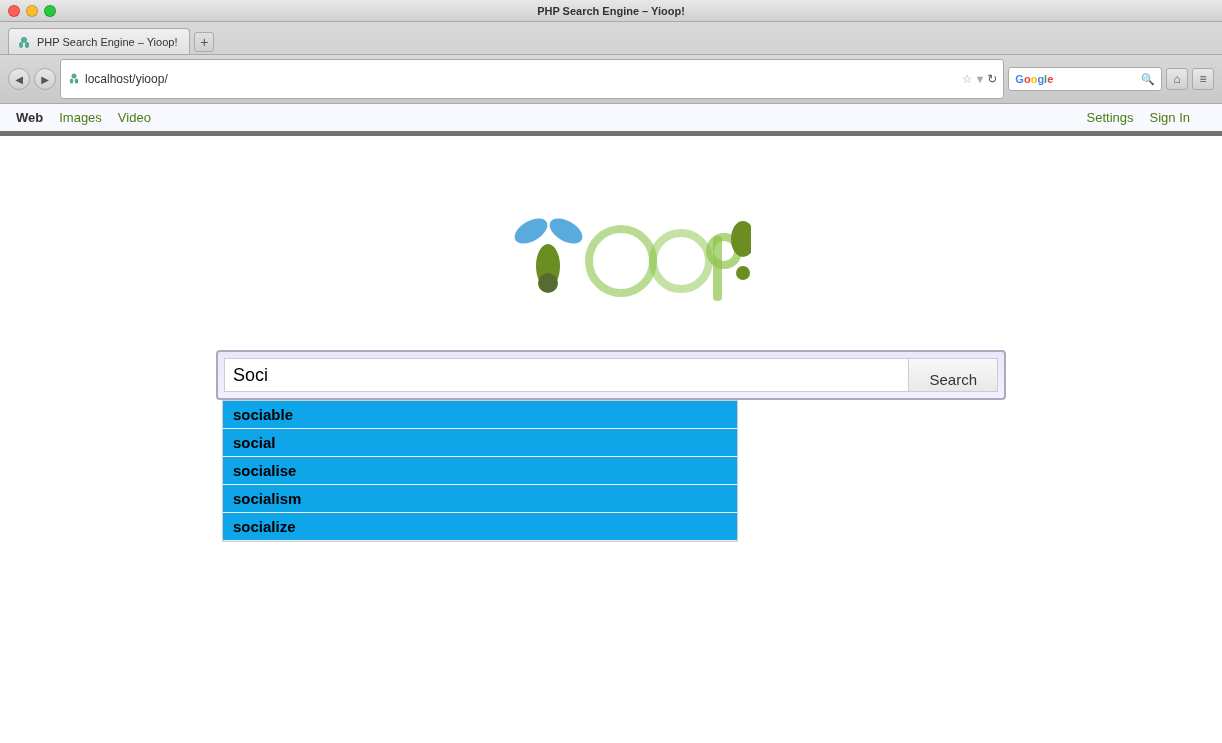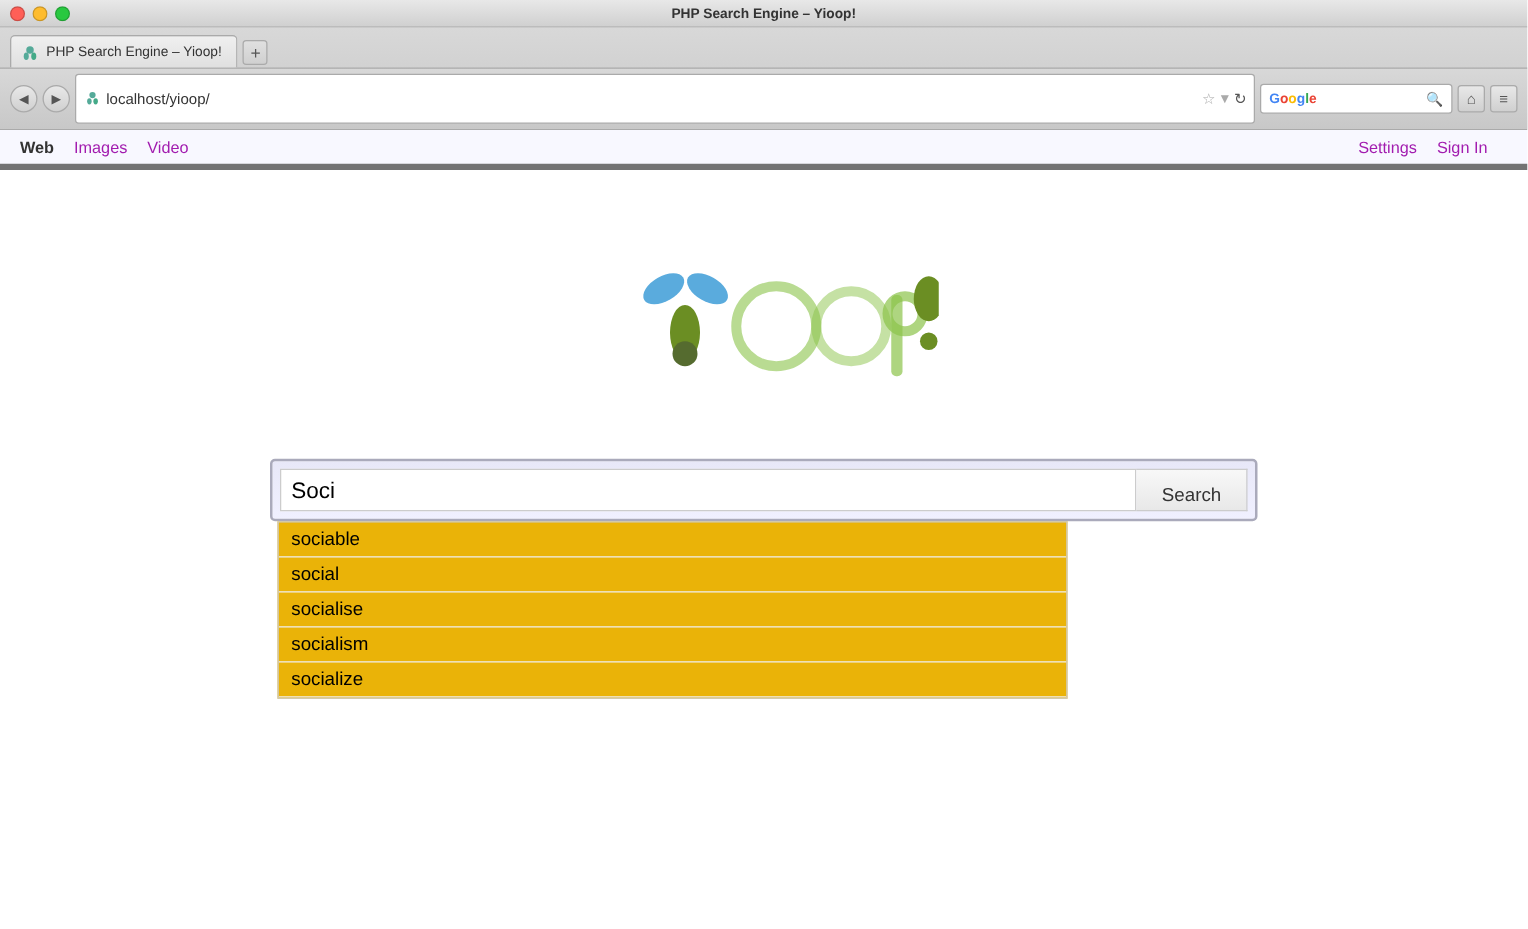--- a/index.html
+++ b/index.html
@@ -171,21 +171,21 @@
     
     .nav-bar {
       display: flex;
       align-items: center;
       padding: 6px 16px;
       background: #f8f8ff;
       border-bottom: 5px solid #737373;
     }
     .nav-link {
       font-size: 13px;
-      color: #a21caf;
+      color: #4d7c0f;
       text-decoration: none;
       margin-right: 16px;
       cursor: pointer;
     }
     .nav-link.active {
       color: #333;
       font-weight: bold;
       text-decoration: none;
     }
     .nav-right {
@@ -207,21 +207,20 @@
       margin-bottom: 30px;
     }
     .logo-svg {
       width: 280px;
       height: 120px;
     }
 
     
     .search-area {
       width: 790px;
-      margin-top: 16px;
     }
     .search-box-wrapper {
       border: 2px solid #aab;
       border-radius: 4px;
       background: linear-gradient(to bottom, #e8e8f8, #f0f0ff);
       padding: 6px;
       display: flex;
       align-items: center;
       gap: 0;
     }
@@ -240,25 +239,26 @@
       background: linear-gradient(to bottom, #f8f8f8, #e8e8e8);
       border: 1px solid #ccc;
       border-left: none;
       font-size: 15px;
       cursor: pointer;
       color: #333;
     }
 
     
     .autocomplete-dropdown {
-      width: 632px;
+      width: 516px;
       border: 1px solid #ccc;
-      background: #eab308;
+      background: #0ea5e9;
       margin-left: 6px;
       position: relative;
+      font-weight: bold;
     }
     .autocomplete-list {
       list-style: none;
       max-height: 160px;
       overflow-y: scroll;
     }
     .autocomplete-list li {
       padding: 5px 10px;
       font-size: 15px;
       color: #000;

